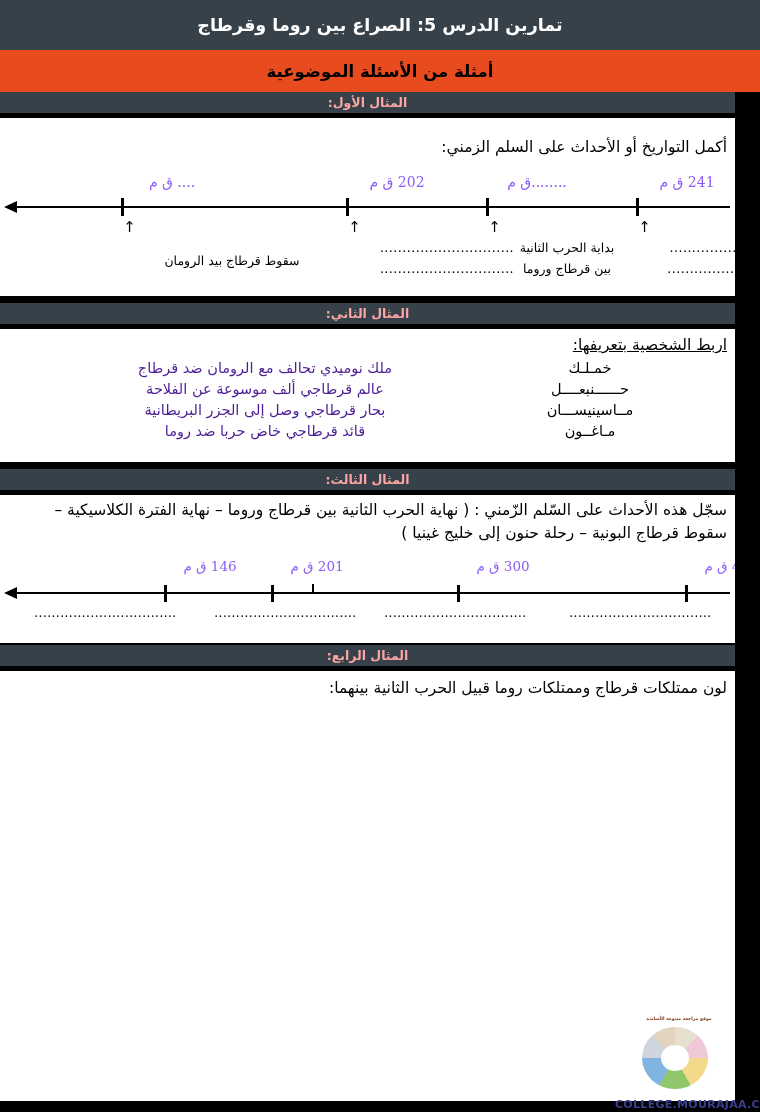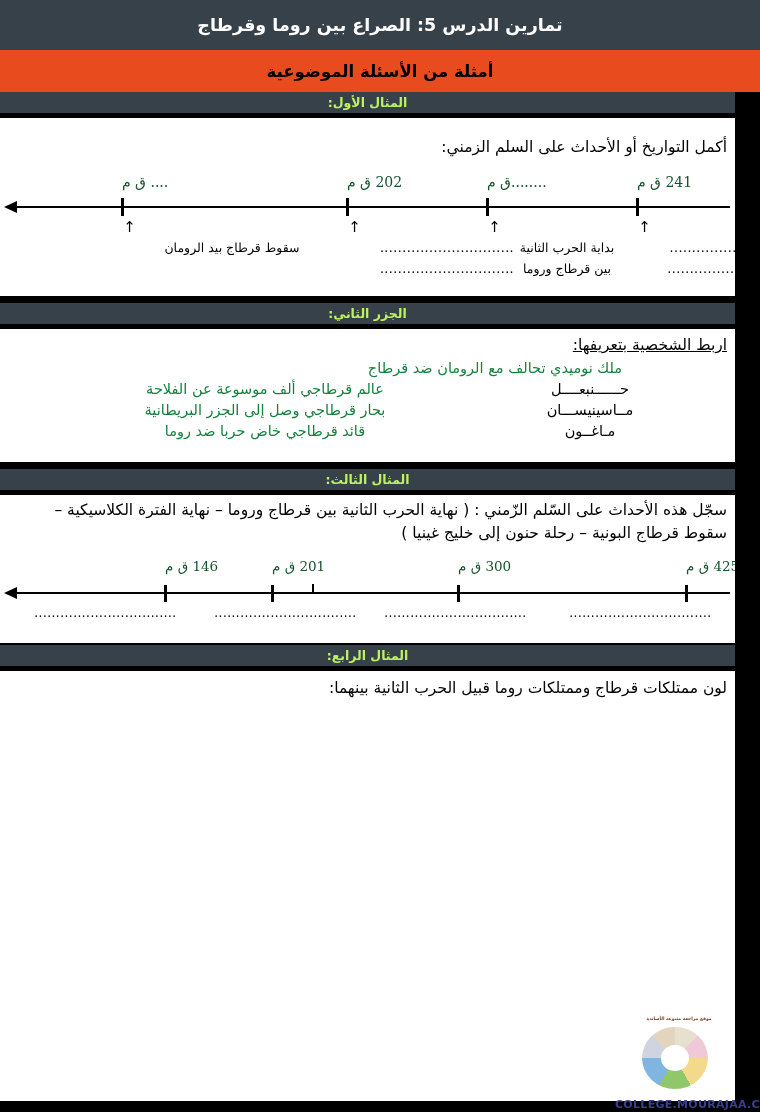--- a/index.html
+++ b/index.html
@@ -60,21 +60,21 @@
     position: absolute;
     left: 0;
     width: 735px;
     height: 21px;
     background: #374149;
     display: flex;
     align-items: center;
     justify-content: center;
   }
   .sec-bar .txt {
-    color: #bef264;
+    color: #fca5a5;
     font-size: 12.5px;
     font-weight: bold;
     direction: rtl;
   }
 
   
   .panel {
     position: absolute;
     left: 0;
     width: 735px;
@@ -110,23 +110,23 @@
     border-right: 13px solid #000;
   }
   .tick {
     position: absolute;
     width: 3px;
     background: #000;
   }
   .tl-label {
     position: absolute;
     direction: rtl;
-    text-align: left;
+    text-align: center;
     white-space: nowrap;
-    color: #14532d;
+    color: #8b5cf6;
     font-size: 14px;
     font-family: "DejaVu Serif", "Liberation Serif", serif;
     transform: translateX(50%);
   }
   .up-arrow {
     position: absolute;
     color: #000;
     font-size: 15px;
     line-height: 1;
     font-family: "DejaVu Sans", sans-serif;
@@ -172,21 +172,21 @@
     width: 230px;
     text-align: center;
     color: #000;
     font-size: 14.5px;
     font-family: "DejaVu Sans", "Liberation Sans", sans-serif;
     direction: rtl;
   }
   .match-def {
     width: 420px;
     text-align: center;
-    color: #15803d;
+    color: #4c1d95;
     font-size: 14.5px;
     font-family: "DejaVu Sans", "Liberation Sans", sans-serif;
     direction: rtl;
   }
 
   
   .logo-wrap {
     position: absolute;
     width: 106px;
     height: 78px;
@@ -258,21 +258,21 @@
     <div class="prompt" style="position:absolute; top:18px; right:0; left:0;">أكمل التواريخ أو الأحداث على السلم الزمني:</div>
 
     <div class="timeline">
 
       <div class="tl-axis" style="left:16px; top:88px; width:714px;"></div>
       <div class="tl-arrow" style="left:4px; top:83px;"></div>
 
       <div class="tick" style="left:121px; top:80px; height:18px;"></div>
       <div class="tl-label" style="right:auto; left:72px; top:56px; width:100px;">.... ق م</div>
       <div class="up-arrow" style="left:117px; top:102px;">↑</div>
-      <div class="tl-note" style="left:12px; top:121px; width:220px;">سقوط قرطاج بيد الرومان</div>
+      <div class="tl-note" style="left:12px; top:134px; width:220px;">سقوط قرطاج بيد الرومان</div>
 
       <div class="tick" style="left:346px; top:80px; height:18px;"></div>
       <div class="tl-label" style="left:297px; top:56px; width:100px;">202  ق م</div>
       <div class="up-arrow" style="left:342px; top:102px;">↑</div>
       <div class="dots" style="left:247px; top:121px; width:200px;">..............................</div>
       <div class="dots" style="left:247px; top:142px; width:200px;">..............................</div>
 
       <div class="tick" style="left:486px; top:80px; height:18px;"></div>
       <div class="tl-label" style="left:437px; top:56px; width:100px;">........ق م</div>
       <div class="up-arrow" style="left:482px; top:102px;">↑</div>
@@ -281,28 +281,29 @@
 
       <div class="tick" style="left:636px; top:80px; height:18px;"></div>
       <div class="tl-label" style="left:587px; top:56px; width:100px;">241  ق م</div>
       <div class="up-arrow" style="left:632px; top:102px;">↑</div>
       <div class="dots" style="left:562px; top:121px; width:150px;">...................</div>
       <div class="dots" style="left:562px; top:142px; width:150px;">....................</div>
     </div>
   </div>
 
   <div class="sec-bar" style="top:303px;">
-    <span class="txt">الجزر الثاني:</span>
+    <span class="txt">المثال الثاني:</span>
   </div>
 
   <div class="panel" style="top:329px; height:133px;">
     <div class="prompt" style="position:absolute; top:5px; right:0; left:0;text-decoration:underline;">اربط الشخصية بتعريفها:</div>
 
     <div class="match-rows" style="top:31px; position:absolute; right:30px; left:30px;">
       <div class="match-row">
+        <span class="match-name">خمـلـك</span>
         <span class="match-def">ملك نوميدي تحالف مع الرومان ضد قرطاج</span>
       </div>
       <div class="match-row">
         <span class="match-name">حــــــنبعــــل</span>
         <span class="match-def">عالم قرطاجي ألف موسوعة عن الفلاحة</span>
       </div>
       <div class="match-row">
         <span class="match-name">مــاسينيســـان</span>
         <span class="match-def">بحار قرطاجي وصل إلى الجزر البريطانية</span>
       </div>

